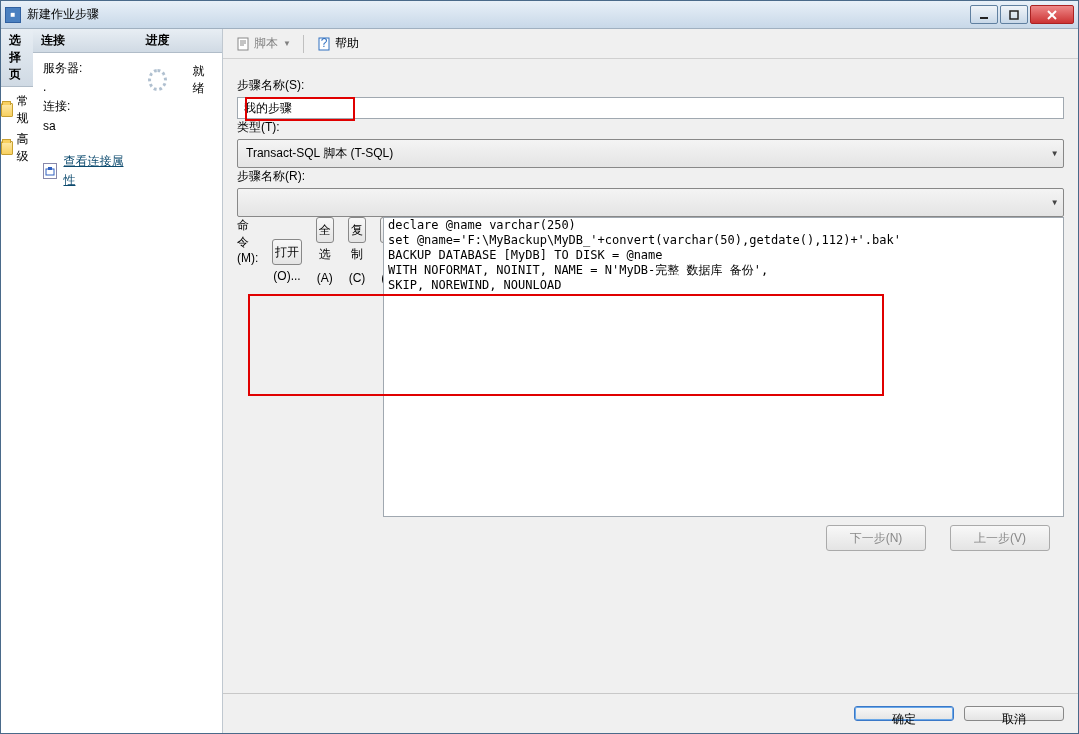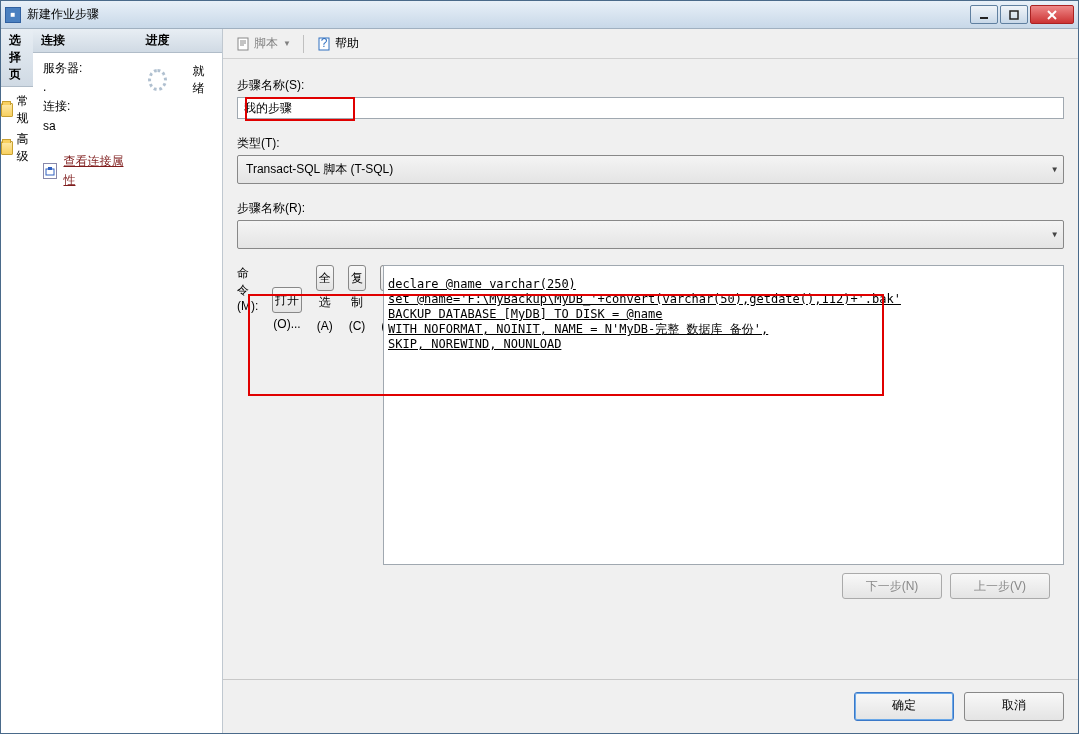--- a/index.html
+++ b/index.html
@@ -22,60 +22,60 @@
 .side-body { padding: 4px 0; flex: 1; background: #fff; }
 .nav-item { display: flex; align-items: center; gap: 4px; padding: 2px 0; cursor: default; }
 .nav-icon { width: 16px; height: 14px; display: inline-block; }
 .nav-icon.folder { background: linear-gradient(#fde9a8, #f8d060); border: 1px solid #c8a030; border-radius: 1px; position: relative; }
 .nav-icon.folder::before { content: ""; position: absolute; top: -3px; left: 0; width: 7px; height: 3px; background: #f8d060; border: 1px solid #c8a030; border-bottom: none; }
 
 .side-flex { flex: 1; }
 .conn-body { padding: 6px 10px; font-size: 12px; color: #000; line-height: 1.6; }
 .conn-label { margin-top: 0; }
 .conn-link { display: flex; align-items: center; gap: 6px; margin-top: 16px; }
-.conn-link a { color: #7f1d1d; text-decoration: underline; cursor: pointer; }
+.conn-link a { color: #0c4a6e; text-decoration: underline; cursor: pointer; }
 .conn-link-icon { width: 16px; height: 16px; background: #fff; border: 1px solid #88a; display: inline-flex; align-items: center; justify-content: center; }
 
 .progress-body { padding: 10px; display: flex; align-items: center; gap: 26px; }
 .spinner { width: 22px; height: 22px; border: 3px dotted #b0c0d0; border-radius: 50%; }
 
 .main { flex: 1; background: #f0f0f0; display: flex; flex-direction: column; }
 .toolbar { height: 30px; display: flex; align-items: center; gap: 4px; padding: 0 8px; border-bottom: 1px solid #d0d0d0; }
 .tool-item { display: flex; align-items: center; gap: 3px; padding: 2px 4px; cursor: default; color: #808080; }
 .tool-item.enabled { color: #000; }
 .tool-sep { width: 1px; height: 18px; background: #c0c0c0; margin: 0 4px; }
 .tool-icon { width: 16px; height: 16px; display: inline-flex; align-items: center; justify-content: center; }
 .dropdown-arrow { font-size: 8px; color: #808080; margin-left: 2px; }
 
 .form-area { flex: 1; padding: 18px 14px 10px 14px; overflow: auto; }
-.field { margin-bottom: 16px; }
+.field { }
 .field-label { margin-bottom: 3px; display: block; }
 .text-input { width: 100%; height: 22px; border: 1px solid #a0a8b0; padding: 2px 6px; background: #fff; font-family: SimSun, monospace; }
 .combo { width: 100%; height: 29px; background: linear-gradient(#f4f4f4, #e4e4e4); border: 1px solid #888; border-radius: 2px; display: flex; align-items: center; padding: 0 8px; position: relative; cursor: default; font-family: SimSun, monospace; }
 .combo::after { content: "▼"; position: absolute; right: 6px; font-size: 8px; color: #444; }
 
 .db-row { display: flex; align-items: center; gap: 16px; margin-bottom: 20px; }
 .db-row .field-label { width: 136px; margin: 0; }
 .db-row .combo { flex: 1; }
 
 .cmd-row { display: flex; align-items: flex-start; gap: 10px; }
 .cmd-left { width: 136px; display: flex; flex-direction: row; gap: 14px; }
 .cmd-btn { height: 26px; background: linear-gradient(#f8f8f8, #e4e4e4); border: 1px solid #888; border-radius: 3px; cursor: default; text-align: center; line-height: 24px; }
 .cmd-btn:first-of-type { margin-top: 22px; }
-.cmd-text { flex: 1; height: 300px; border: 1px solid #a0a8b0; background: #fff; padding: 11px 4px; font-family: SimSun, monospace; white-space: pre; overflow: auto; resize: none; line-height: 1.25; text-decoration: underline; }
+.cmd-text { flex: 1; height: 300px; border: 1px solid #a0a8b0; background: #fff; padding: 0 4px; font-family: SimSun, monospace; white-space: pre; overflow: auto; resize: none; line-height: 1.25; }
 
 .redbox1 { position: absolute; border: 2px solid #e00000; pointer-events: none; }
 .r1 { left: 244px; top: 96px; width: 110px; height: 24px; }
 .r2 { left: 247px; top: 293px; width: 636px; height: 102px; }
 
-.nav-row { display: flex; justify-content: flex-end; gap: 8px; padding: 8px 14px; }
+.nav-row { display: flex; justify-content: flex-end; gap: 24px; padding: 8px 14px; }
 .nav-btn { width: 100px; height: 26px; background: linear-gradient(#f8f8f8, #e4e4e4); border: 1px solid #aaa; border-radius: 3px; color: #888; text-align: center; line-height: 24px; cursor: default; }
 
 .footer { border-top: 1px solid #c8c8c8; padding: 12px 14px; display: flex; justify-content: flex-end; gap: 10px; background: #f0f0f0; }
-.footer-btn { width: 100px; height: 29px; background: linear-gradient(#f8f8f8, #e4e4e4); border: 1px solid #888; border-radius: 3px; text-align: center; line-height: 24px; cursor: default; }
+.footer-btn { width: 100px; height: 15px; background: linear-gradient(#f8f8f8, #e4e4e4); border: 1px solid #888; border-radius: 3px; text-align: center; line-height: 24px; cursor: default; }
 .footer-btn.primary { border: 1px solid #3a78c8; box-shadow: 0 0 0 1px #6aa8e8 inset; }
 </style>
 </head>
 <body>
 
 <div class="window" style="position:relative;">
   <div class="titlebar">
     <span class="titlebar-icon">■</span>
     <span class="titlebar-text">新建作业步骤</span>
     <div class="winbtns">

